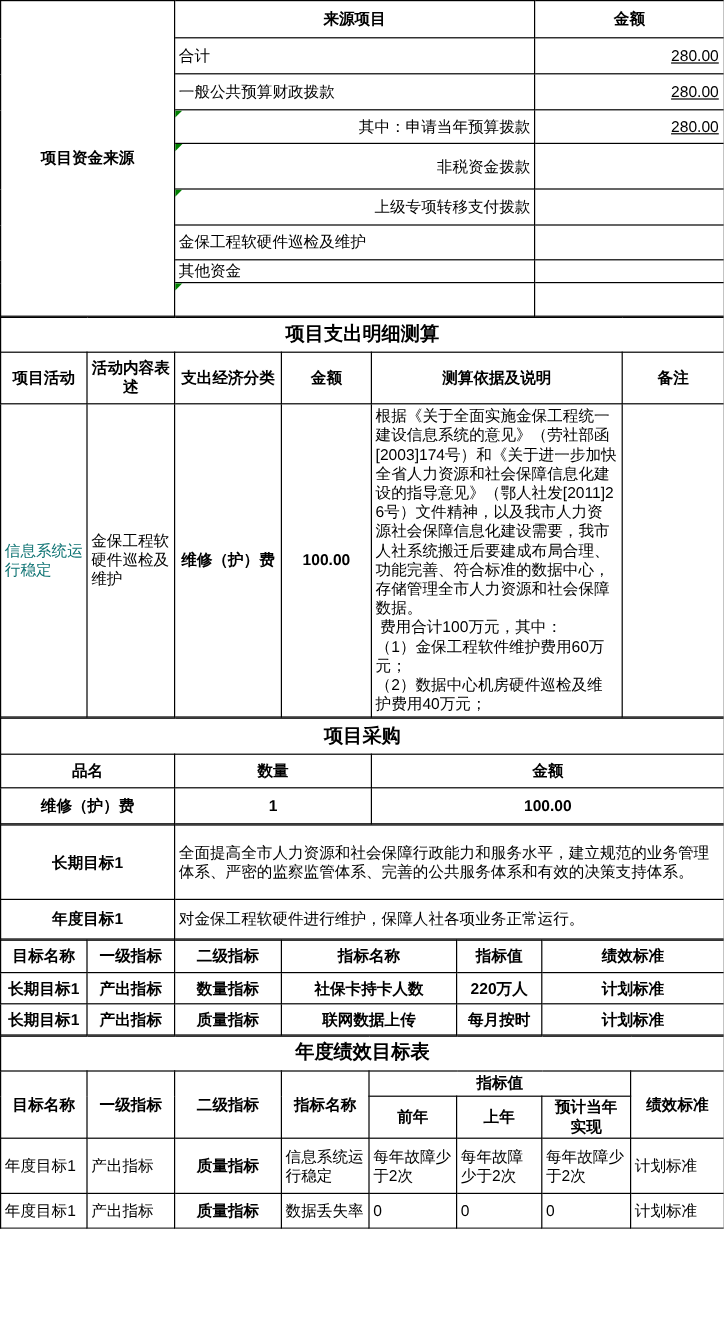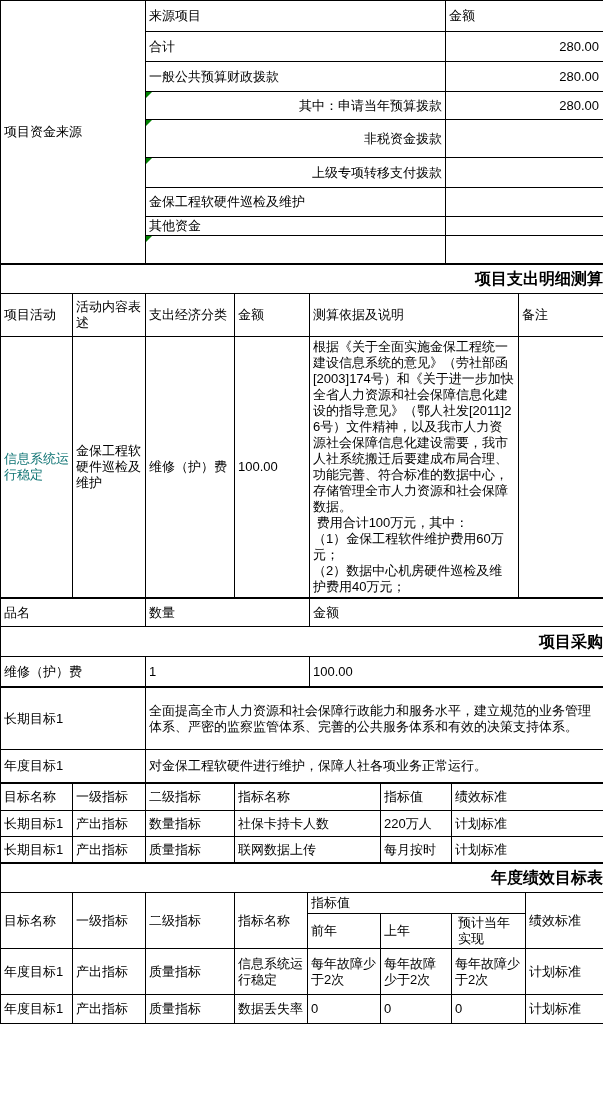--- a/index.html
+++ b/index.html
@@ -12,29 +12,29 @@
   table{border-collapse:collapse;table-layout:fixed;width:603px;}
   td{
     border:1px solid #000;
     font-size:13px;
     line-height:16px;
     padding:1px 3px;
     overflow:hidden;
     vertical-align:middle;
     word-break:break-all;
   }
-  .c{text-align:left;}
-  .r{text-align:right;padding-right:4px;}
+  .c{text-align:center;font-weight:bold;}
+  .r{text-align:right;padding-right:4px;text-decoration:underline;}
   .l{text-align:left;}
   .ind1{padding-left:15px;}
   .ind2{padding-left:57px;}
   .title-cell{
     font-weight:bold;
     font-size:16px;
-    text-align:right;
+    text-align:center;
     padding:4px 0;
   }
   .teal{color:#0e7373;}
   .pre{white-space:pre-wrap;}
   td.flagged{position:relative;text-align:right;}
   .corner{
     position:absolute;top:0;left:0;
     width:0;height:0;
     border-top:6px solid #008000;
     border-right:6px solid transparent;
@@ -129,27 +129,27 @@
   </tbody>
     </table>
 
   <table>
     <colgroup>
         <col style="width:145px">
         <col style="width:164px">
         <col style="width:294px">
       </colgroup>
     <tbody>
-        <tr style="height:28px">
+        <tr style="height:30px">
+      <td class="title-cell" colspan="3">项目采购</td>
+    </tr>
+    <tr style="height:28px">
       <td class="c">品名</td>
       <td class="c">数量</td>
       <td class="c">金额</td>
-    </tr>
-    <tr style="height:30px">
-      <td class="title-cell" colspan="3">项目采购</td>
     </tr>
     <tr style="height:30px">
       <td class="c">维修（护）费</td>
       <td class="c">1</td>
       <td class="c">100.00</td>
     </tr>
   </tbody>
     </table>
 
   <table>

